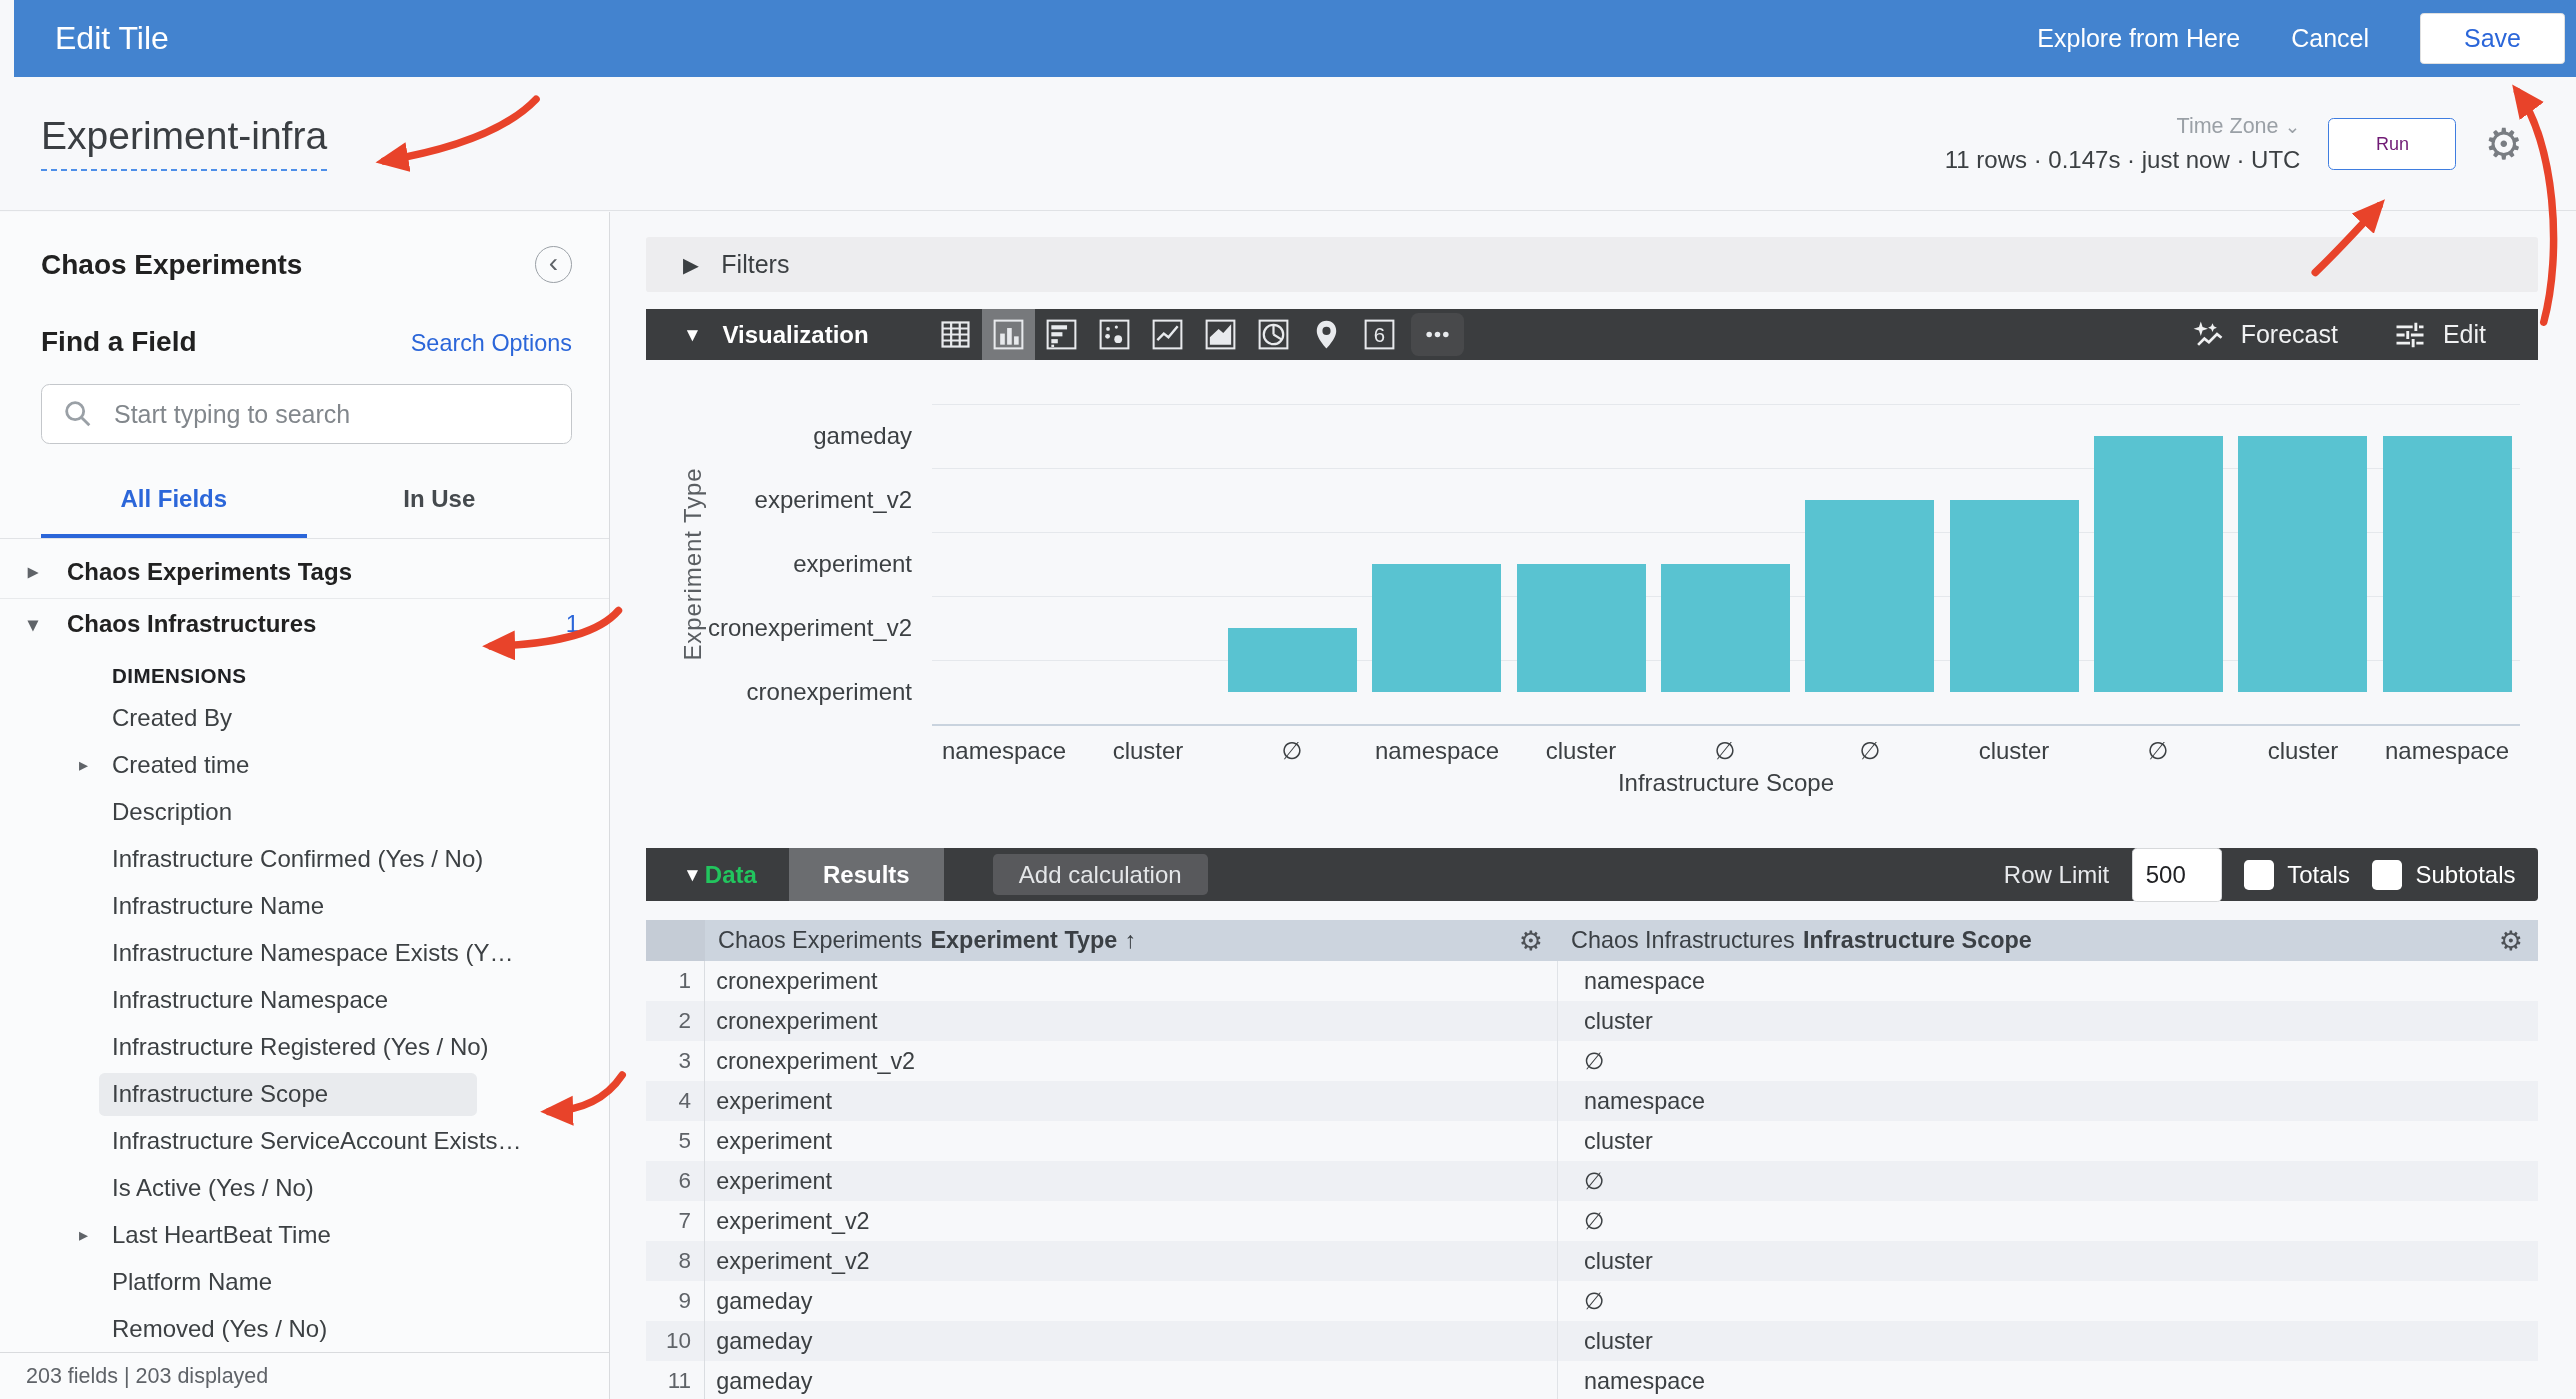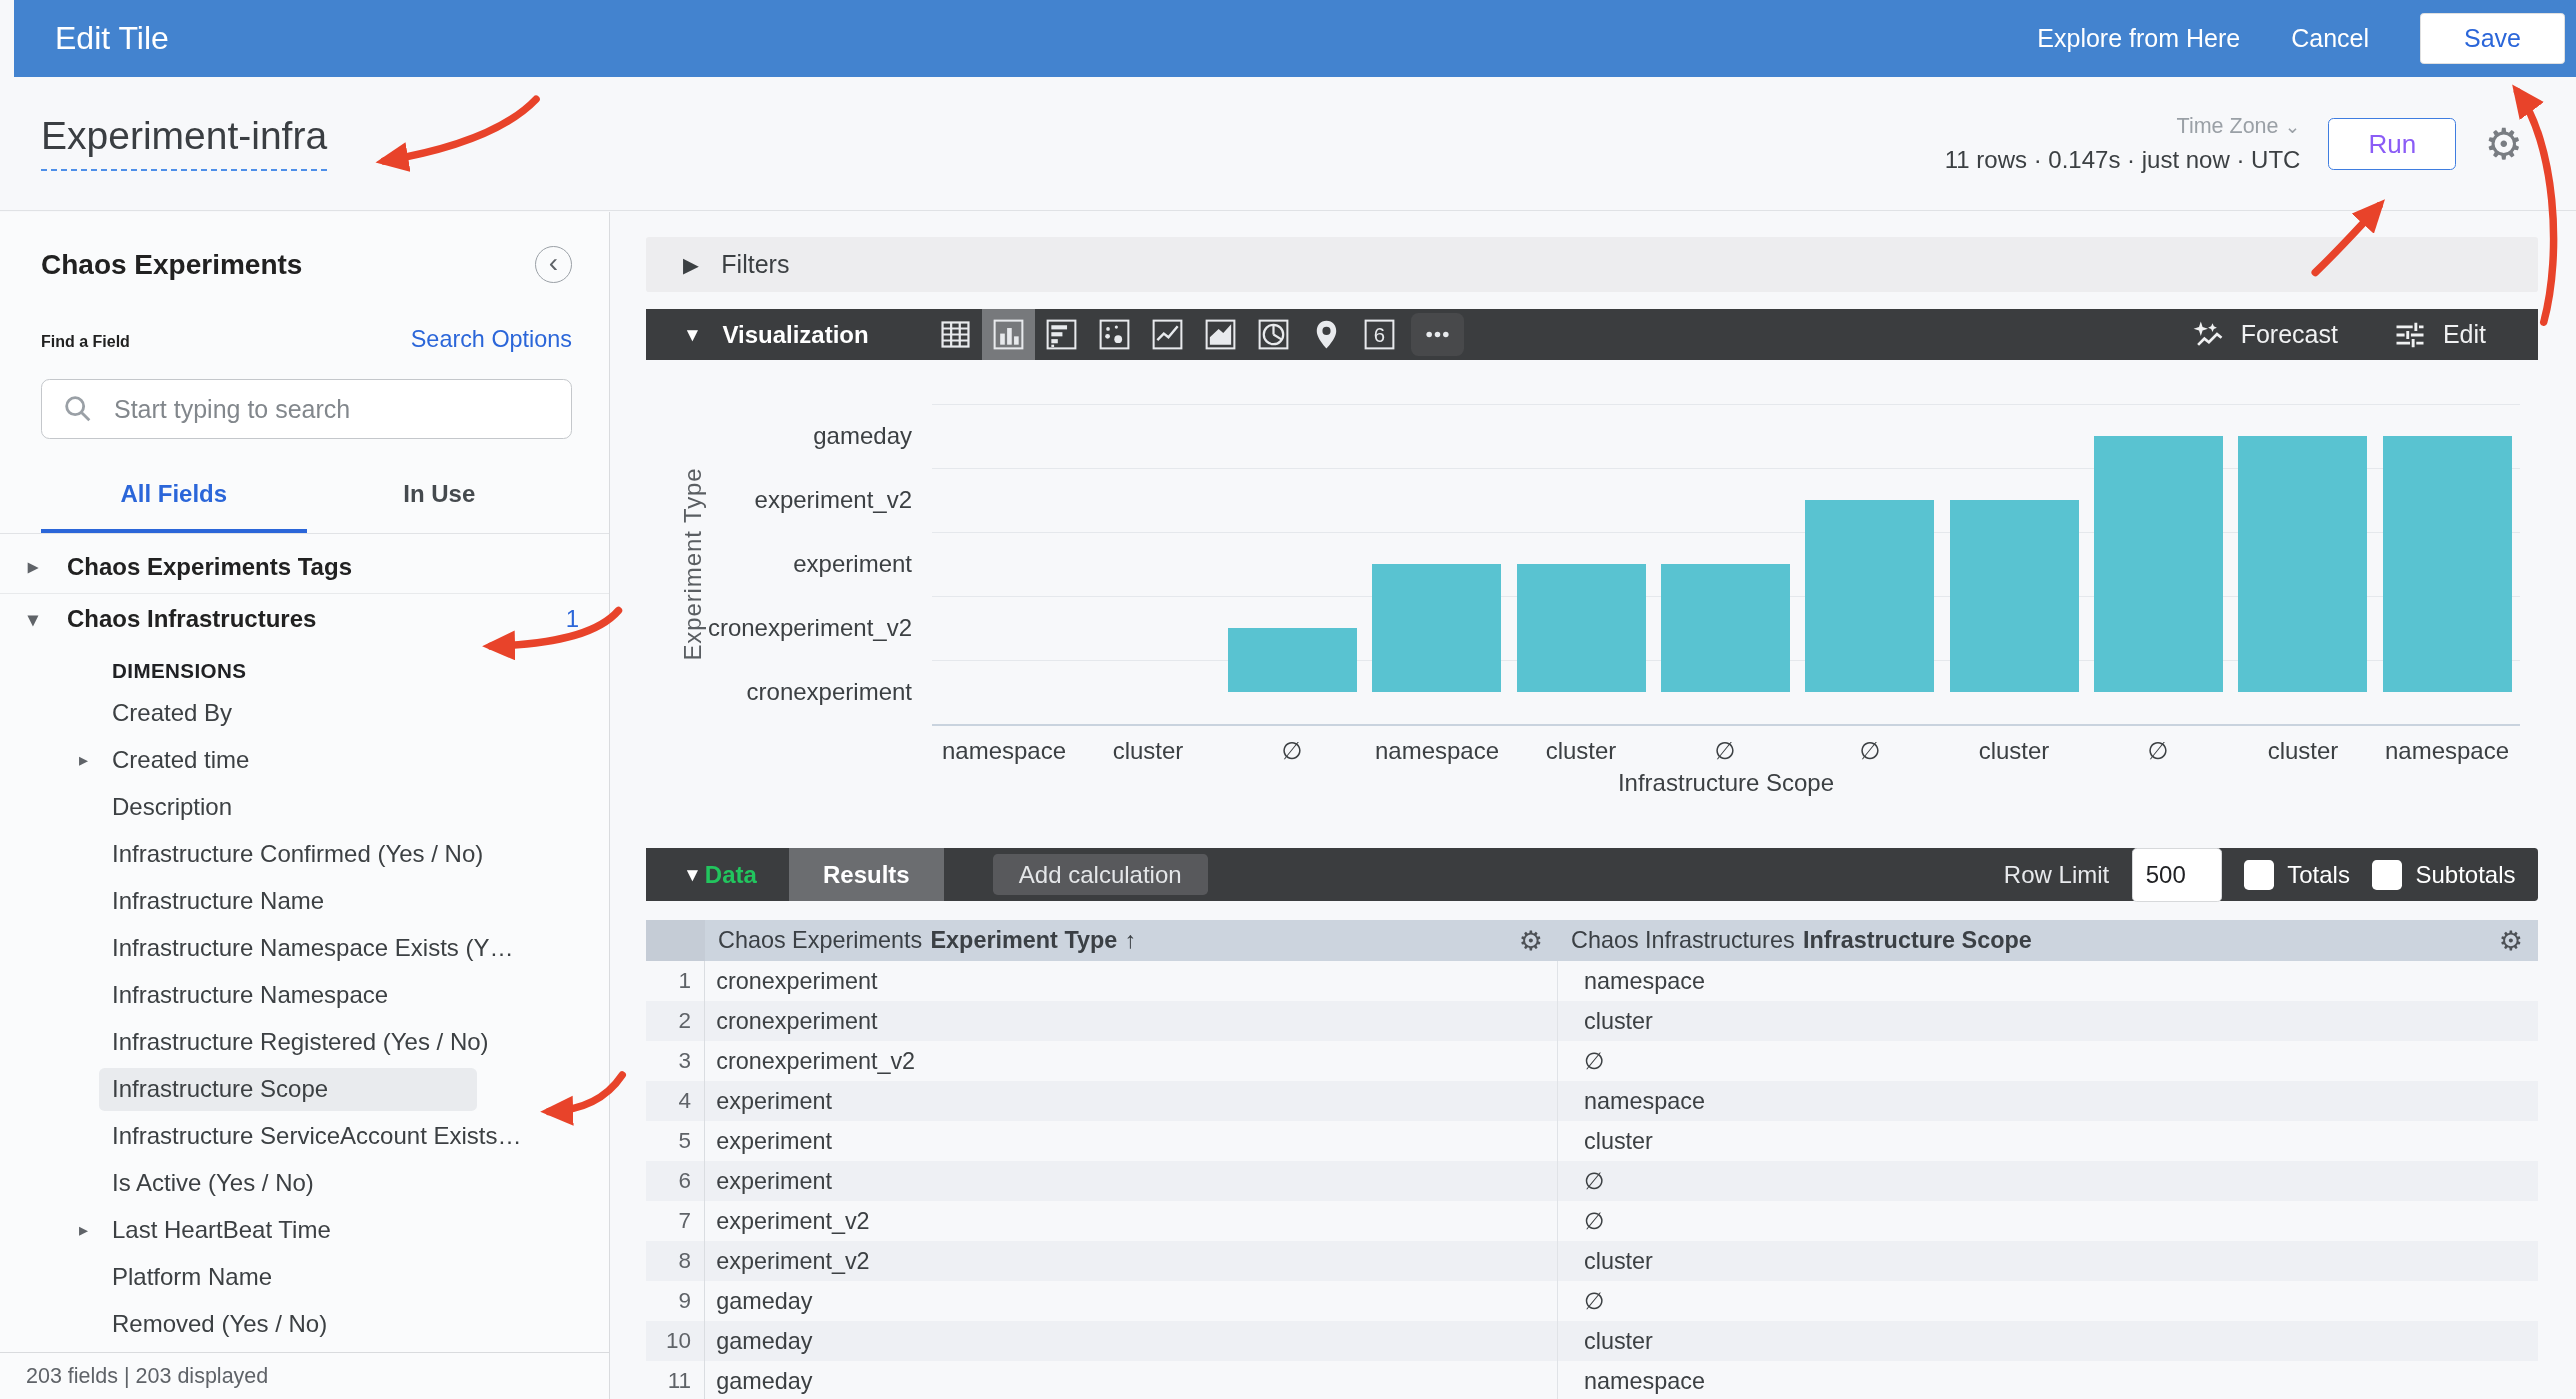--- a/index.html
+++ b/index.html
@@ -14,31 +14,31 @@
   .save-btn{height:51px;padding:0 43px;background:#fff;color:#2b66d9;font-size:25px;border:0.9px solid #e0e0e0;border-radius:3.7px;margin-right:25px;cursor:pointer;}
 
   
   .querybar{position:absolute;left:0;top:77px;width:2576px;height:134px;background:#f7f8fa;border-bottom:0.9px solid #e0e2e5;z-index:4;}
   .q-title{position:absolute;left:41px;top:37px;font-size:39px;color:#3a3e42;padding-bottom:11.2px;border-bottom:2.8px dashed #4e8fe8;}
   .q-right{position:absolute;right:53px;top:0;height:134px;display:flex;align-items:center;gap:28px;}
   .q-stats{text-align:right;}
   .tz-line{font-size:21.5px;color:#9aa0a6;}
   .tz-caret{font-size:19px;}
   .stat-line{font-size:24px;color:#3c4043;margin-top:6.6px;}
-  .run-btn{width:128px;height:52px;border:1.9px solid #3f7de0;border-radius:5.6px;background:#fff;color:#8b5cf6;font-size:26px;cursor:pointer;}
+  .run-btn{width:128px;height:52px;border:1.9px solid #3f7de0;border-radius:5.6px;background:#fff;color:#701a75;font-size:18px;cursor:pointer;}
   .gear-lg{font-size:43px;color:#797d82;line-height:1;cursor:pointer;}
 
   
   .sidebar{position:absolute;left:0;top:212px;width:610px;height:1188px;background:#fafbfc;border-right:0.9px solid #d9dbde;overflow:hidden;z-index:3;}
   .side-top{padding:0 37px 0 41px;}
   .side-heading{display:flex;align-items:center;justify-content:space-between;margin-top:34px;}
   .side-heading h2{font-size:28px;color:#212121;font-weight:700;}
   .collapse-circle{width:37px;height:37px;border:1.9px solid #9aa0a6;border-radius:50%;display:flex;align-items:center;justify-content:center;color:#5f6368;font-size:28px;line-height:1;cursor:pointer;padding-bottom:3.7px;}
   .find-row{display:flex;justify-content:space-between;align-items:baseline;margin-top:43px;}
-  .find-label{font-size:16px;font-weight:700;color:#212121;}
+  .find-label{font-size:28px;font-weight:700;color:#212121;}
   .search-options{font-size:23.4px;color:#2b66d9;cursor:pointer;}
   .search-box{margin-top:26px;height:60px;background:#fff;border:1.9px solid #c4c7cb;border-radius:8.4px;display:flex;align-items:center;padding:0 19px;}
   .search-box svg{flex:0 0 auto;}
   .search-box input{border:none;outline:none;font-size:25px;margin-left:19px;width:100%;color:#3c4043;background:transparent;font-family:"Liberation Sans",sans-serif;}
   .search-box input::placeholder{color:#82878c;}
   .tabs{display:flex;margin-top:41px;}
   .tab{flex:1;text-align:center;font-size:24px;font-weight:700;padding-bottom:20.6px;color:#454a4e;border-bottom:4.7px solid transparent;cursor:pointer;}
   .tab.active{color:#2b66d9;border-bottom-color:#2b66d9;}
   .tabs-underline{height:0.9px;background:#e1e3e6;margin:0 -37px 0 -41px;}
 

